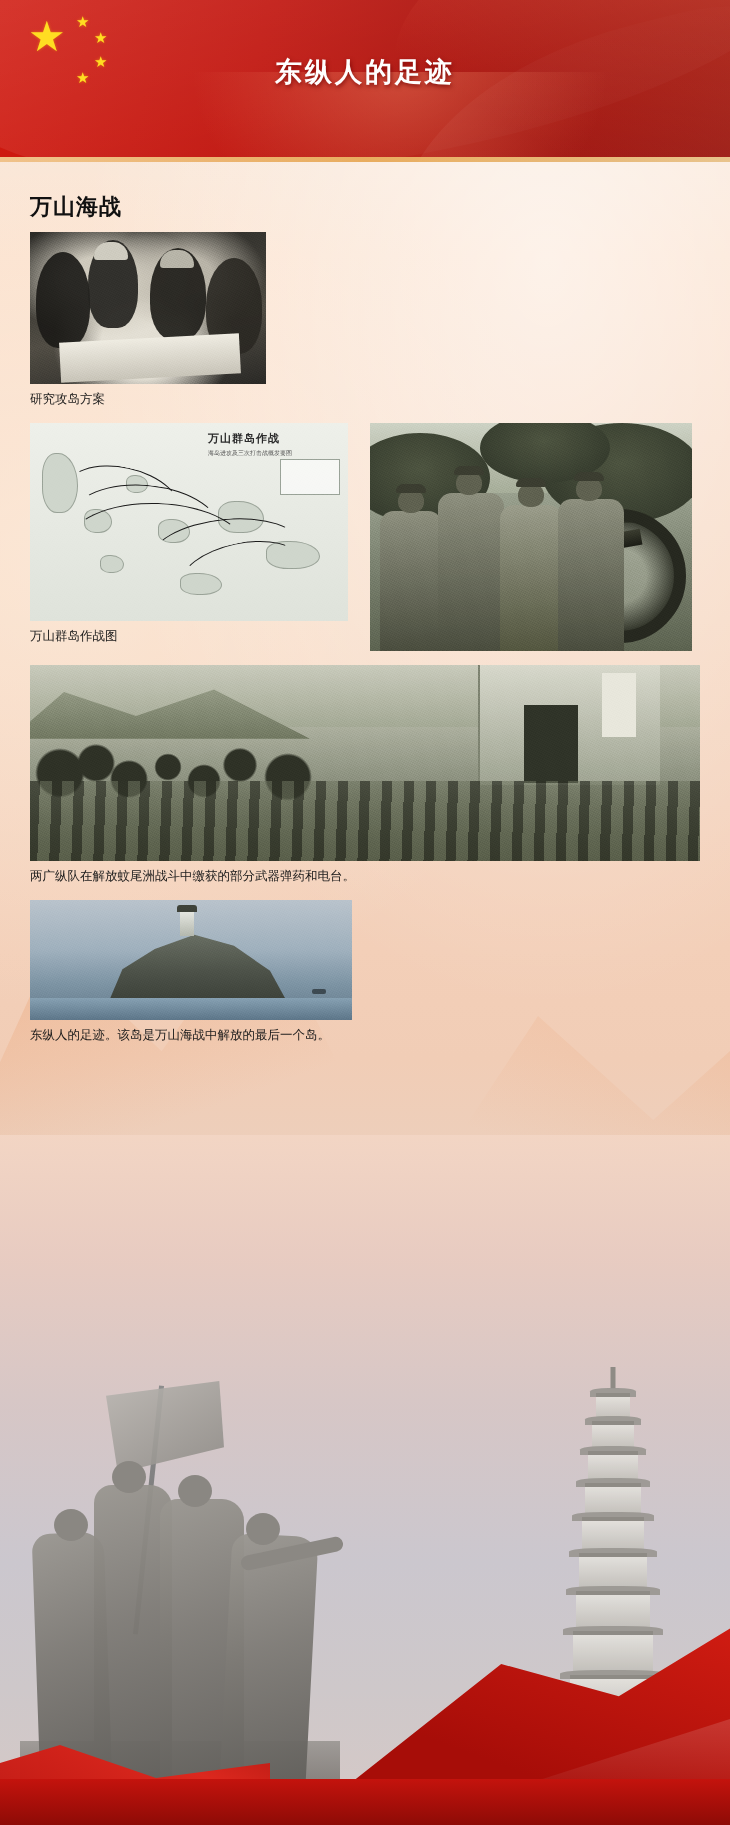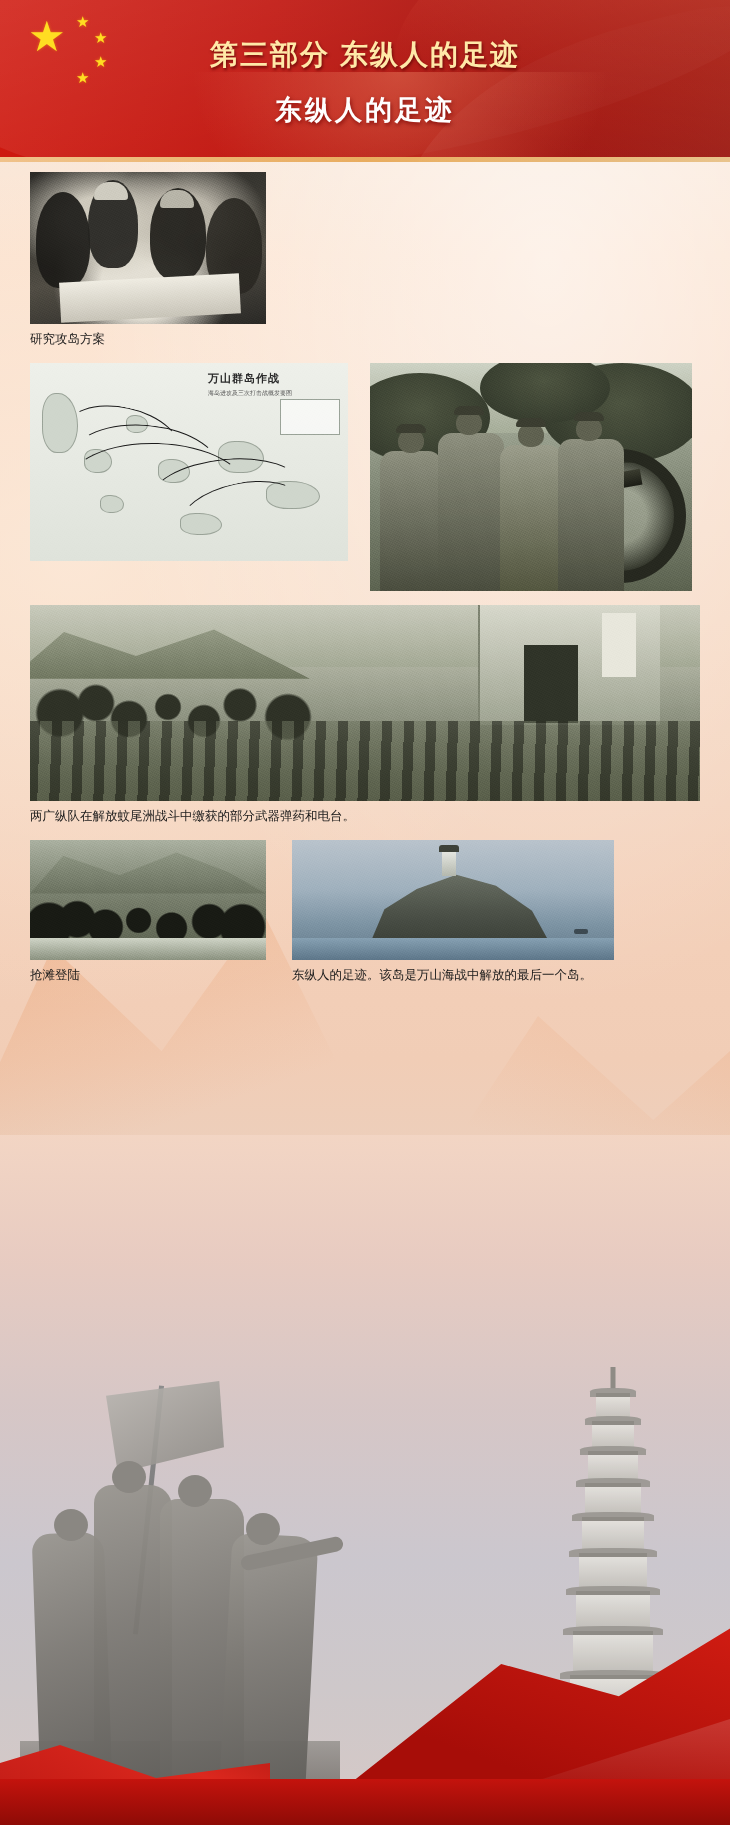--- a/index.html
+++ b/index.html
@@ -610,32 +610,32 @@
 
     <div class="flag">
       <span class="star big">★</span>
       <span class="star s1">★</span>
       <span class="star s2">★</span>
       <span class="star s3">★</span>
       <span class="star s4">★</span>
     </div>
 
     <div class="header-titles">
-      <div class="title-main">第三部分  东纵人的足迹</div>
       <div class="title-sub">东纵人的足迹</div>
     </div>
     <div class="header-bottom-line"></div>
   </div>
 
   <div class="bg-wash"></div>
   <div class="mountain-a"></div>
   <div class="mountain-b"></div>
 
   <div class="content">
 
+    <div class="section-title">万山海战</div>
 
     <div class="row" style="gap:10px; align-items:center;">
       <div>
         <div class="photo p1">
           <div class="b1"></div>
             <div class="b2"></div>
             <div class="b3"></div>
             <div class="b4"></div>
           <div class="hat h1"></div>
             <div class="hat h2"></div>
@@ -663,20 +663,21 @@
           <div class="isle i7"></div>
             <div class="isle i8"></div>
           <div class="arc a1"></div>
             <div class="arc a2"></div>
             <div class="arc a3"></div>
           <div class="arc a4"></div>
             <div class="arc a5"></div>
           <div class="lg"></div>
           <div class="grain" style="opacity:.18"></div>
         </div>
+        <div class="cap">万山群岛作战图</div>
       </div>
 
       <div>
         <div class="photo p4">
           <div class="sky"></div>
           <div class="bush bu1"></div>
             <div class="bush bu2"></div>
             <div class="bush bu3"></div>
           <div class="bigwheel"></div>
           <div class="gun"></div>
@@ -707,29 +708,20 @@
           </div>
         <div class="banner"></div>
         <div class="crowd"></div>
         <div class="gear"></div>
         <div class="grain"></div>
       </div>
       <div class="cap">两广纵队在解放蚊尾洲战斗中缴获的部分武器弹药和电台。</div>
     </div>
 
     <div class="row" style="gap:26px; align-items:flex-start; margin-top:14px;">
-      <div>
-        <div class="photo p6">
-          <div class="ridge"></div>
-          <div class="men"></div>
-          <div class="surf"></div>
-          <div class="grain"></div>
-        </div>
-        <div class="cap">抢滩登陆</div>
-      </div>
 
       <div>
         <div class="photo p7">
           <div class="isl"></div>
           <div class="tower"></div>
           <div class="towertop"></div>
           <div class="sea"></div>
           <div class="boat"></div>
           <div class="grain" style="opacity:.3"></div>
         </div>

